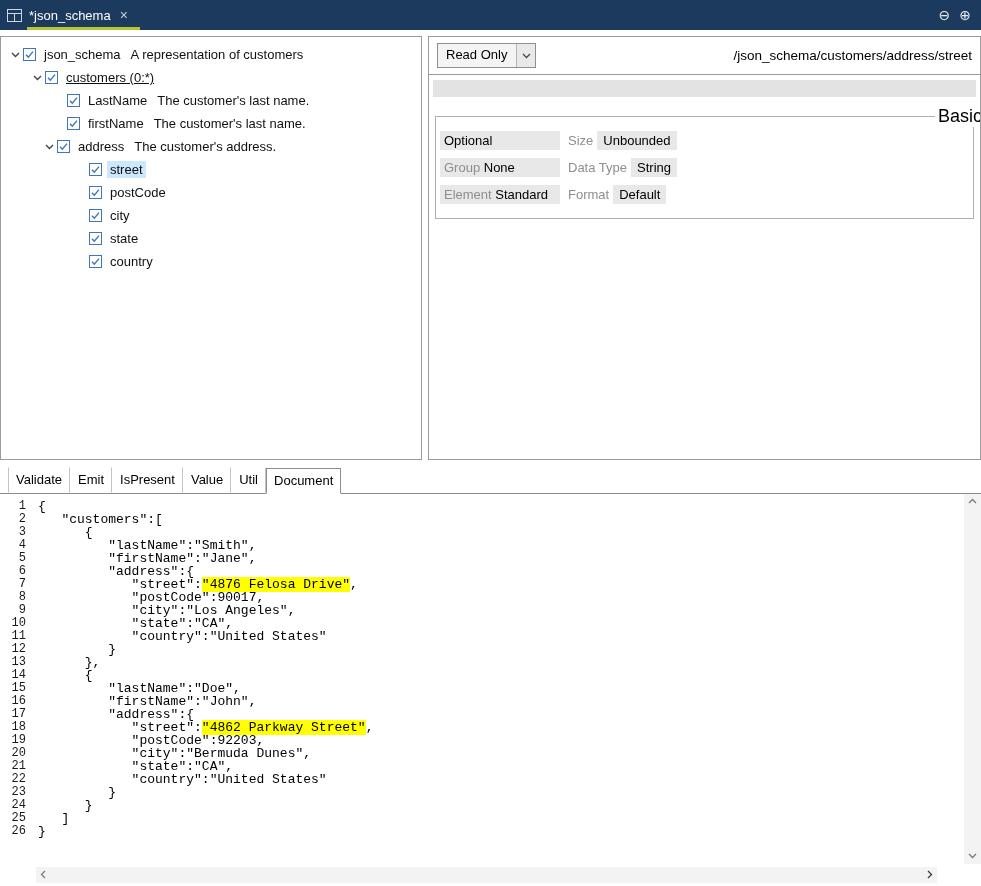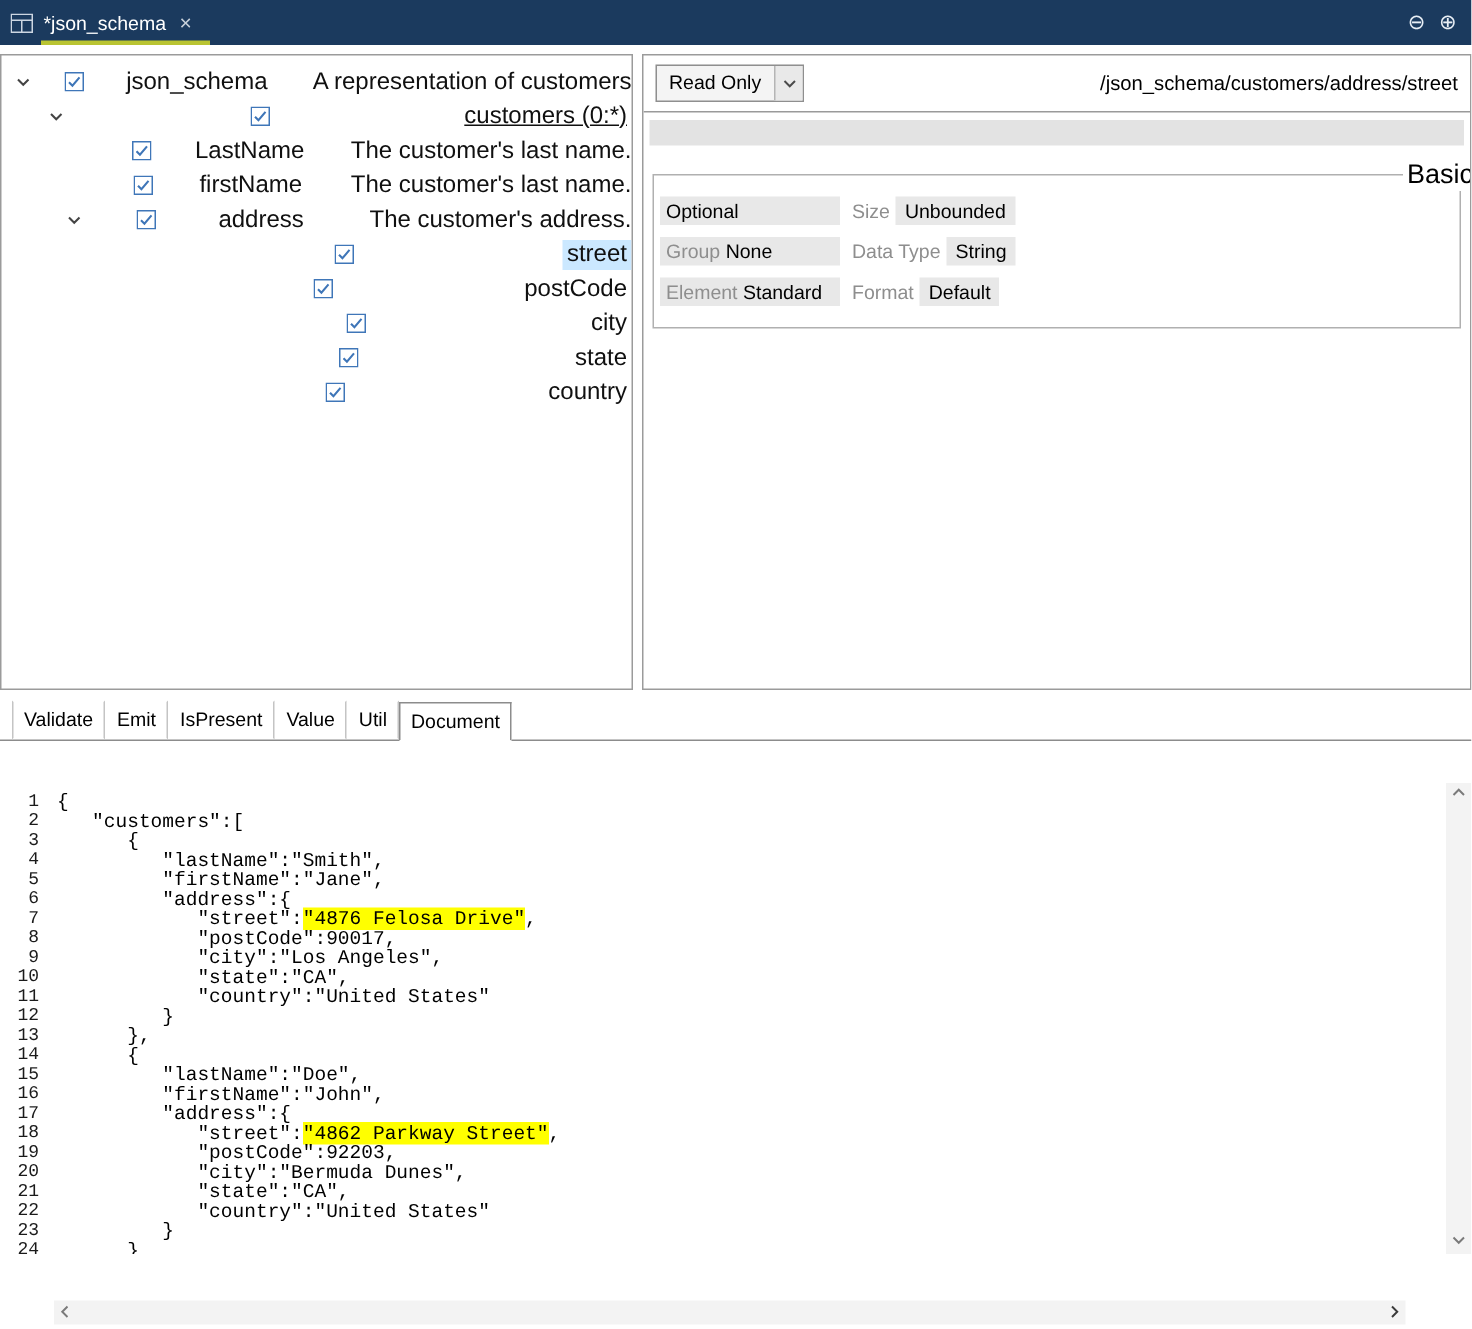--- a/index.html
+++ b/index.html
@@ -16,21 +16,21 @@
   .titlebar-actions { margin-left:auto; display:flex; gap:9px; padding-right:10px;
                       font-family:"DejaVu Sans", sans-serif; font-size:14px; color:#e8eef5; }
 
   
   .main { display:flex; height:424px; margin-top:6px; }
   .left-panel { width:422px; border:1px solid #9b9b9b; padding-top:6px; overflow:hidden; }
   .splitter { width:6px; }
   .right-panel { flex:1; border:1px solid #9b9b9b; display:flex; flex-direction:column; overflow:hidden; }
 
   
-  .tree-row { height:23px; display:flex; align-items:center; font-size:16px; color:#101010; white-space:nowrap;justify-content:space-between; }
+  .tree-row { height:23px; display:flex; align-items:center; font-size:13px; color:#101010; white-space:nowrap; }
   .chev { width:16px; display:inline-flex; justify-content:center; align-items:center; }
   .el-icon { width:18px; display:inline-flex; align-items:center; }
   .tlabel { padding:1px 3px; }
   .tlabel.selected { background:var(--selection-bg,#cbe8ff); }
   .tdesc { margin-left:7px; }
 
   
   .props-header { display:flex; align-items:center; justify-content:space-between;
                   padding:6px 8px; border-bottom:1px solid #9a9a9a; height:38px; }
   .combo { display:flex; align-items:stretch; border:1px solid #8f8f8f; background:#f4f4f4; height:25px; cursor:default; }
@@ -44,21 +44,21 @@
   .basic-grid { display:grid; grid-template-columns:128px auto; row-gap:8px; justify-content:start;
                 align-items:center; margin-top:0; }
   .bcell { font-size:13px; display:flex; align-items:center; white-space:nowrap; }
   .chip1 { background:var(--chip-bg,#e8e8e8); width:120px; padding:2px 4px; display:inline-block; }
   .chip2 { background:var(--chip-bg,#e8e8e8); padding:2px 6px; display:inline-block; }
   .plabel { color:#8e8e8e; }
   .plabel.outer { margin-right:4px; }
   .pvalue { color:#000; }
 
   
-  .bottom-panel { height:426px; display:flex; flex-direction:column; padding-top:8px;gap:28px; }
+  .bottom-panel { height:426px; display:flex; flex-direction:column; padding-top:8px; }
   .tabs { display:flex; align-items:flex-end; border-bottom:1px solid #8c8c8c; padding-left:8px;
           height:26px; font-size:13px; }
   .tab { padding:4px 7px 5px 7px; border:1px solid transparent; border-right:1px solid #c4c4c4; cursor:default; }
   .tab:first-child { border-left:1px solid #c4c4c4; }
   .tab.active { border:1px solid #8c8c8c; border-bottom:1px solid #fff; background:#fff; margin-bottom:-1px; }
   .editor { flex:1; display:flex; overflow:hidden; }
   .code-scroll { flex:1; display:flex; overflow:hidden; padding-top:6px; }
   .gutter { width:30px; text-align:right; font-family:"Liberation Mono", monospace; font-size:12px;
             line-height:13px; color:#1a1a1a; padding-right:4px; }
   .code { flex:1; font-family:"Liberation Mono", monospace; font-size:13px; line-height:13px;

